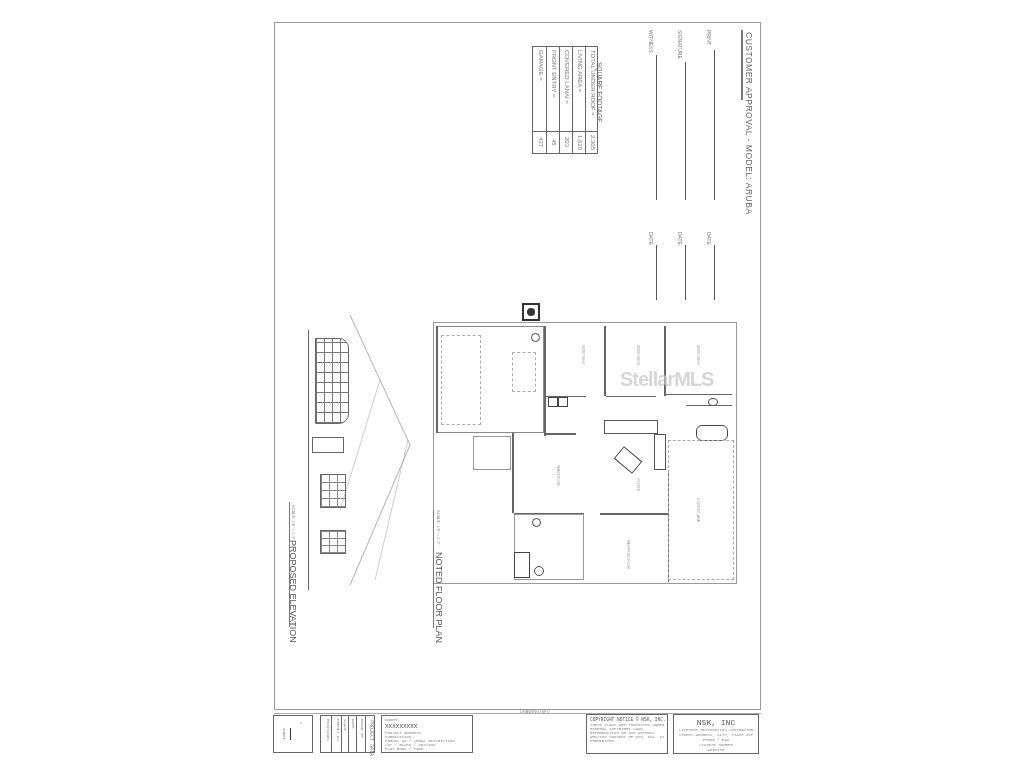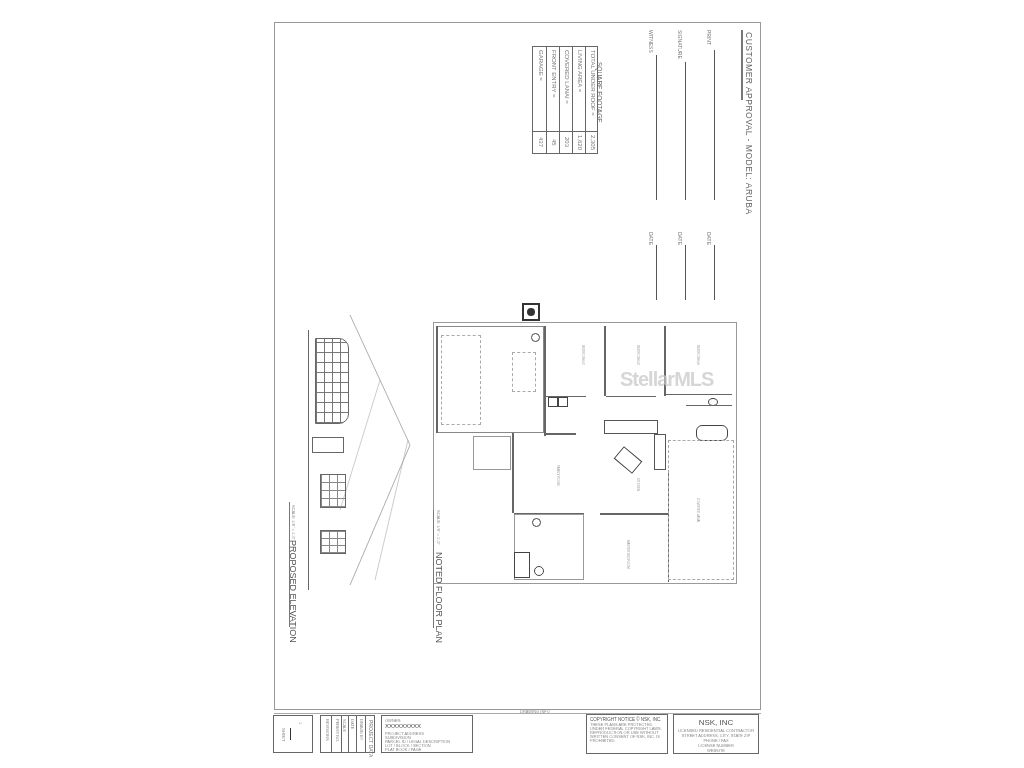--- a/index.html
+++ b/index.html
@@ -25,21 +25,21 @@
   .sqft-row { position: absolute; top: 0; bottom: 0; border-right: 1px solid #666; }
 
   
   .wall { position: absolute; background: #666; }
   .thin { position: absolute; border: 1px solid #999; box-sizing: border-box; }
   .dash { position: absolute; border: 1px dashed #aaa; box-sizing: border-box; }
   .room-label { position: absolute; font-size: 3px; color: #999; transform: rotate(90deg);
                 transform-origin: left top; white-space: nowrap; }
 
   
-  .tb { position: absolute; border: 1px solid #666; box-sizing: border-box; background: #fff; }
+  .tb { position: absolute; border: 1px solid #666; box-sizing: border-box; background: #fff; font-family: Liberation Mono, monospace; }
   .watermark { position: absolute; left: 620px; top: 368px; font-size: 20px; font-weight: bold;
                color: rgba(200,200,200,0.75); letter-spacing: -1px; }
 </style>
 </head>
 <body>
 
 <div class="sheet"></div>
 
 <div class="abs rot approval-title" style="left:754px; top:32px;">CUSTOMER APPROVAL  -  MODEL: ARUBA</div>
 <div class="line-v" style="left:741px; top:30px; height:70px; background:#777; width:2px;"></div>

